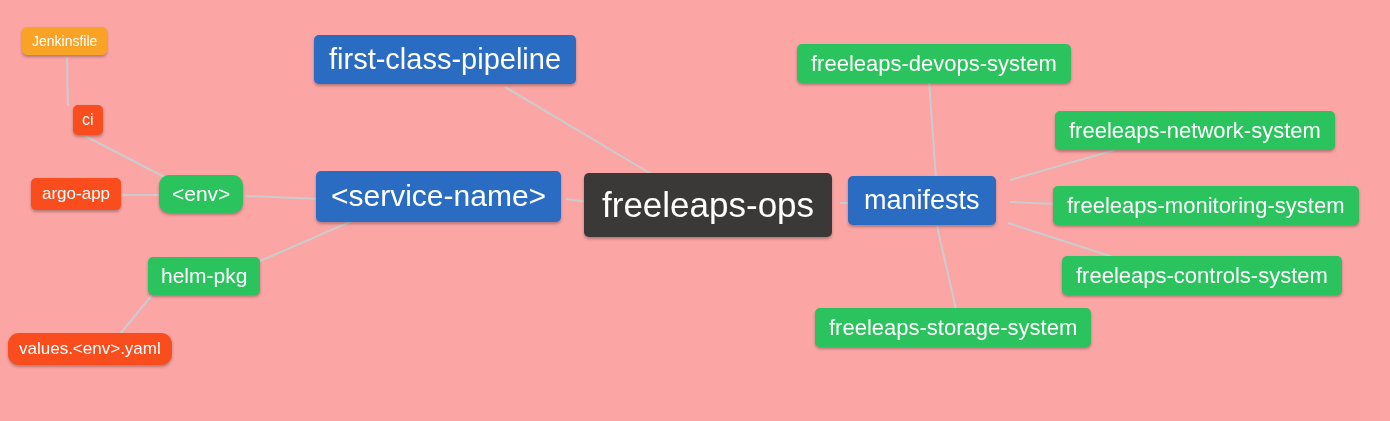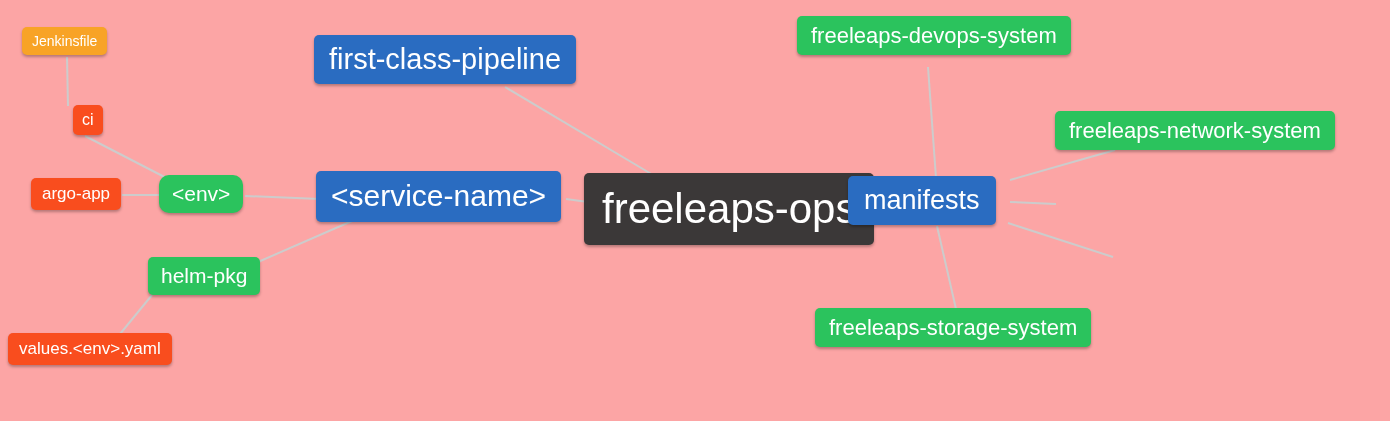--- a/index.html
+++ b/index.html
@@ -35,34 +35,34 @@
   .node.green  { background: #2bc35d; }
   .node.red    { background: #f94d1e; }
   .node.orange { background: #f8a326; }
 
   
   .xs { font-size: 14px; padding: 6px 10px; }
   .sm { font-size: 17px; padding: 6px 11px; }
   .md { font-size: 21px; padding: 7px 13px; }
   .mg { font-size: 22px; padding: 7px 14px; }
   .lg { font-size: 29px; padding: 8px 15px; }
-  .xl { font-size: 42px; padding: 12px 18px; }
+  .xl { font-size: 35px; padding: 12px 18px; }
 
   
   #n-jenkinsfile { left: 22px;   top: 27px;  }
   #n-ci          { left: 53px;   top: 105px; font-size:16px; padding:6px 9px;margin-left:20px; }
   #n-argo-app    { left: 31px;   top: 178px; }
   #n-env         { left: 159px;  top: 175px; border-radius: 10px; }
   #n-helm-pkg    { left: 148px;  top: 257px; }
-  #n-values      { left: 8px;    top: 333px; }
+  #n-values      { left: 8px;    top: 333px; border-radius: 11px; }
   #n-pipeline    { left: 314px;  top: 35px;  }
   #n-service     { left: 316px;  top: 171px; font-size: 30px; }
   #n-ops         { left: 584px;  top: 173px; }
   #n-manifests   { left: 848px;  top: 176px; font-size: 27px; padding: 9px 16px; }
-  #n-devops      { left: 797px;  top: 16px;  }
+  #n-devops      { left: 797px;  top: 44px;  }
   #n-network     { left: 1055px; top: 111px; }
   #n-monitoring  { left: 1053px; top: 186px; }
   #n-controls    { left: 1062px; top: 256px; }
   #n-storage     { left: 815px;  top: 308px; }
 </style>
 </head>
 <body>
 
 <div id="canvas">
 
@@ -124,19 +124,25 @@
   </div>
 
   <div class="node green mg" id="n-devops">
     <span>freeleaps-devops-system</span>
   </div>
 
   <div class="node green mg" id="n-network">
     <span>freeleaps-network-system</span>
   </div>
 
+  <div class="node green mg" id="n-monitoring">
+    <span>freeleaps-monitoring-system</span>
+  </div>
 
+  <div class="node green mg" id="n-controls">
+    <span>freeleaps-controls-system</span>
+  </div>
 
   <div class="node green mg" id="n-storage">
     <span>freeleaps-storage-system</span>
   </div>
 
 </div>
 
 </body></html>

